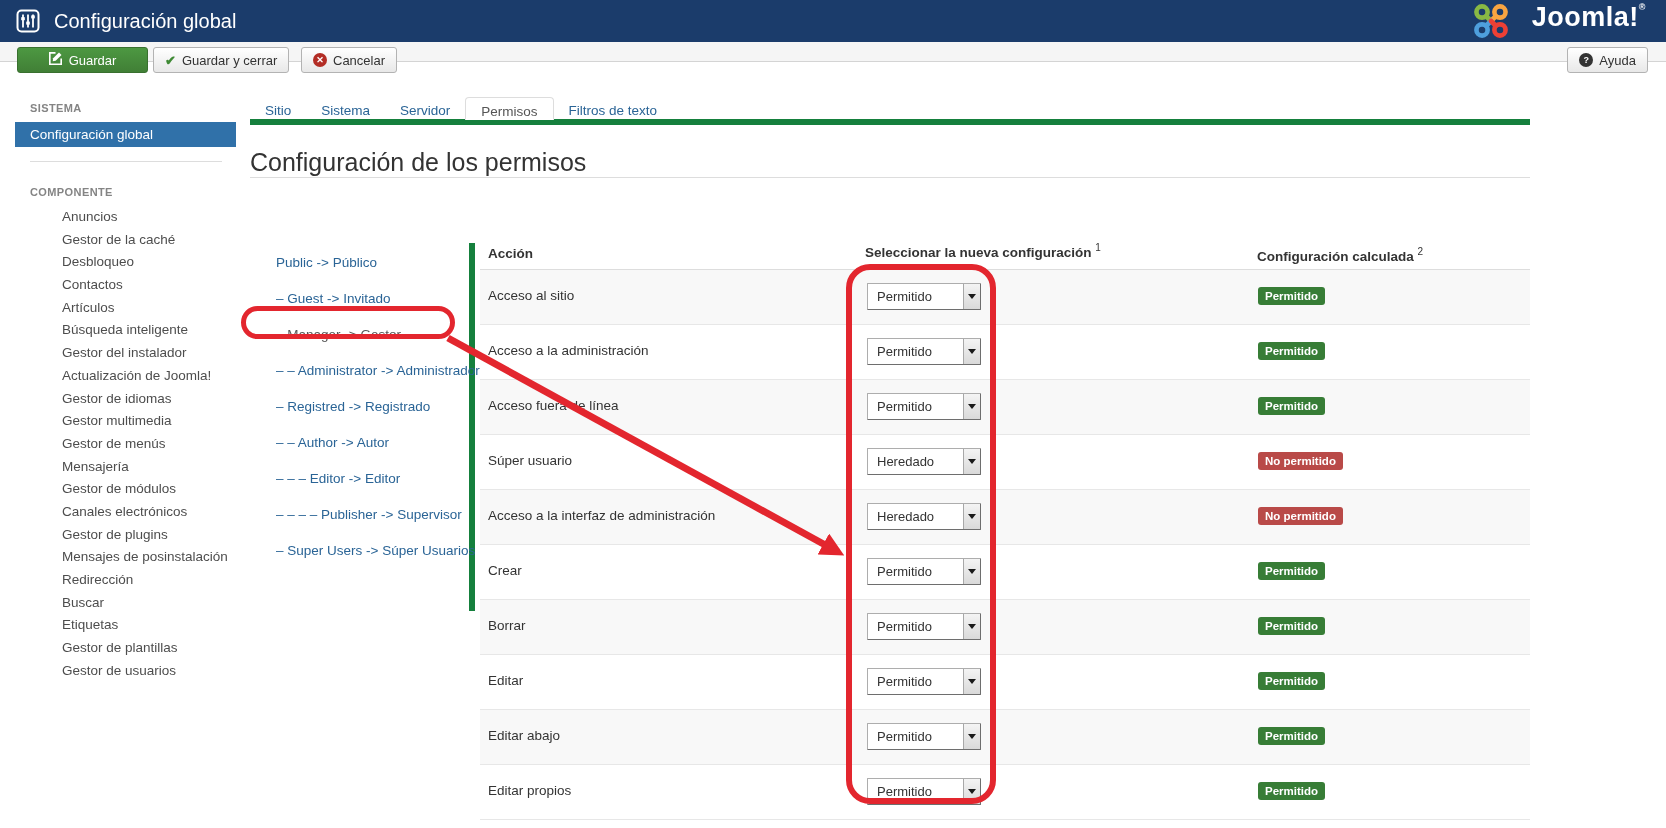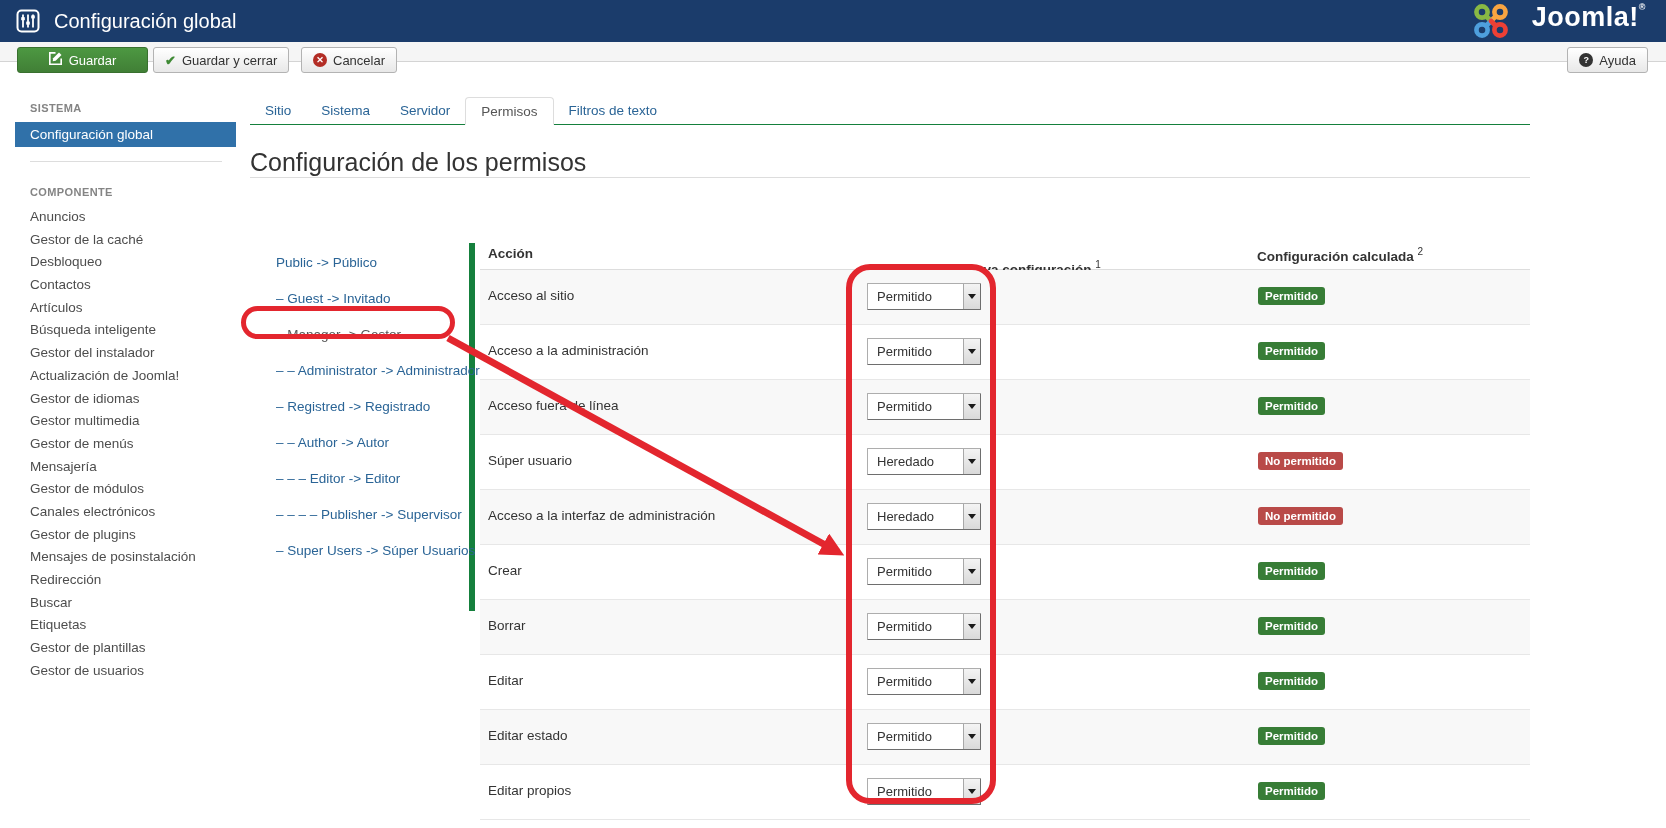--- a/index.html
+++ b/index.html
@@ -25,43 +25,43 @@
   .ico-circle { width:14px; height:14px; border-radius:50%; color:#fff; font-size:9px; font-weight:700; display:inline-flex; align-items:center; justify-content:center; }
   .ico-red { background:#b32d25; }
   .ico-dark { background:#333; }
   .check { color:#3f8a35; font-size:13px; font-weight:700; }
 
   
   .sidebar { position:absolute; top:78px; left:0; width:236px; font-size:13.5px; }
   .side-h { margin:24px 0 8px 30px; font-size:11px; font-weight:700; color:#848484; letter-spacing:.4px; }
   .side-active { margin-left:15px; height:25px; line-height:25px; padding-left:15px; background:#3071a9; color:#fff; cursor:pointer; }
   .side-hr { margin:14px 0 10px 30px; width:192px; border:0; border-top:1px solid #ddd; }
-  .side-list { list-style:none; }
+  .side-list { list-style:none;padding-left:32px; }
   .side-list li { height:22.7px; line-height:22.7px; padding-left:30px; color:#4d4d4d; cursor:pointer; white-space:nowrap; }
 
   
-  .tabs { position:absolute; left:250px; top:97px; width:1280px; height:28px; border-bottom:1px solid #15803d; display:flex; }
+  .tabs { position:absolute; left:250px; top:97px; width:1280px; height:28px; border-bottom:6px solid #15803d; display:flex; }
   .tab { padding:0 15px; line-height:27px; font-size:13.5px; color:#2a6496; cursor:pointer; }
   .tab.active { background:#fff; color:#555; border:1px solid #ddd; border-bottom:1px solid #fff; border-radius:4px 4px 0 0; margin-bottom:-1px; }
 
   
   .page-h2 { position:absolute; left:250px; top:148px; font-size:25px; font-weight:400; color:#333; }
   .h2-hr { position:absolute; left:250px; top:177px; width:1280px; border:0; border-top:1px solid #ddd; }
   .desc { position:absolute; left:250px; top:214px; font-size:13.5px; color:#333; }
 
   
   .groups { position:absolute; left:264px; top:243px; width:211px; border-right:6px solid #15803d; padding:10px 0 34px 0; list-style:none; }
   .group-item { margin:0 0 16px 12px; font-size:13.5px; line-height:20px; color:#2a6496; cursor:pointer; white-space:nowrap; }
   .group-item.is-active { color:#555; }
 
   
   .permtable { position:absolute; left:480px; top:240px; width:1050px; font-size:13.5px; color:#333; }
   .thead { position:relative; height:30px; border-bottom:1px solid #ddd; font-weight:700; }
   .thead .h-action { position:absolute; left:8px; top:6px; }
-  .thead .h-select { position:absolute; left:385px; top:19px; }
+  .thead .h-select { position:absolute; left:385px; top:2px; }
   .thead .h-calc { position:absolute; left:777px; top:6px; }
   .thead sup { font-weight:400; font-size:10px; }
   .trow { position:relative; height:55px; border-bottom:1px solid #e7e7e7; }
   .trow:nth-child(odd) { background:#f8f8f8; }
   .t-action { position:absolute; left:8px; top:18px; }
   .sel { position:absolute; left:387px; top:13px; width:114px; height:27px; background:#fff; cursor:pointer;
          border:1px solid; border-color:#adadad #6e6e6e #6e6e6e #adadad; border-radius:1px; }
   .sel .sel-val { position:absolute; left:9px; top:0; line-height:25px; font-size:13px; color:#333; }
   .sel .sel-arrow { position:absolute; right:0; top:0; bottom:0; width:17px; background:linear-gradient(#f4f4f4,#d9d9d9);
          border-left:1px solid #a8a8a8; display:flex; align-items:center; justify-content:center; }
@@ -318,21 +318,21 @@
           <div class="sel">
             <span class="sel-val">Permitido</span>
             <span class="sel-arrow">
               <span class="caret"></span>
             </span>
           </div>
           <span class="badge allowed">Permitido</span>
         </div>
 
         <div class="trow">
-          <span class="t-action">Editar estado</span>
+          <span class="t-action">Editar abajo</span>
           <div class="sel">
             <span class="sel-val">Permitido</span>
             <span class="sel-arrow">
               <span class="caret"></span>
             </span>
           </div>
           <span class="badge allowed">Permitido</span>
         </div>
 
         <div class="trow">

